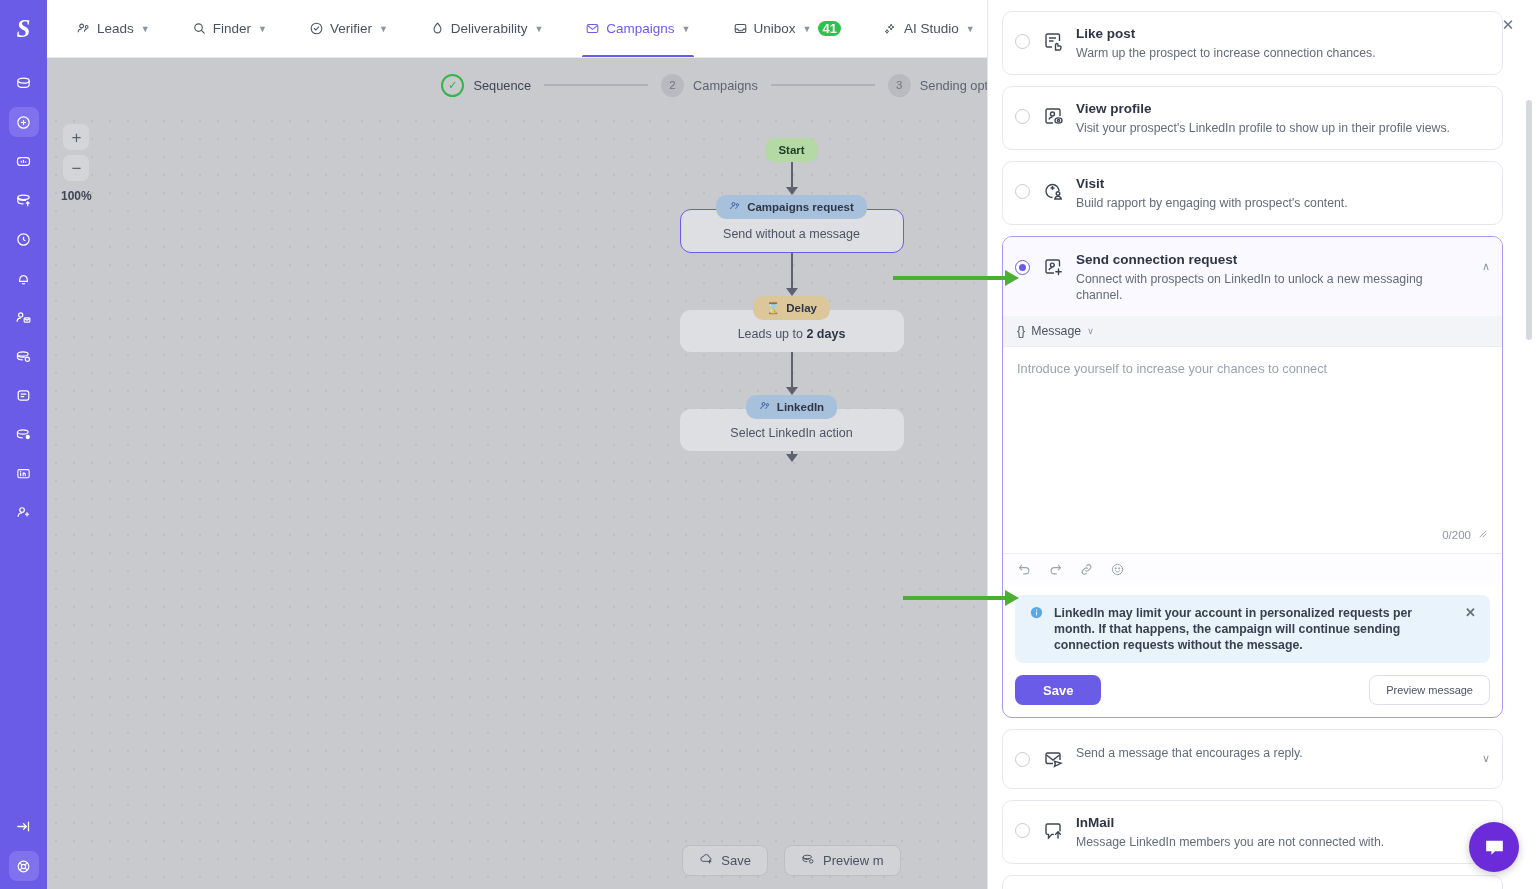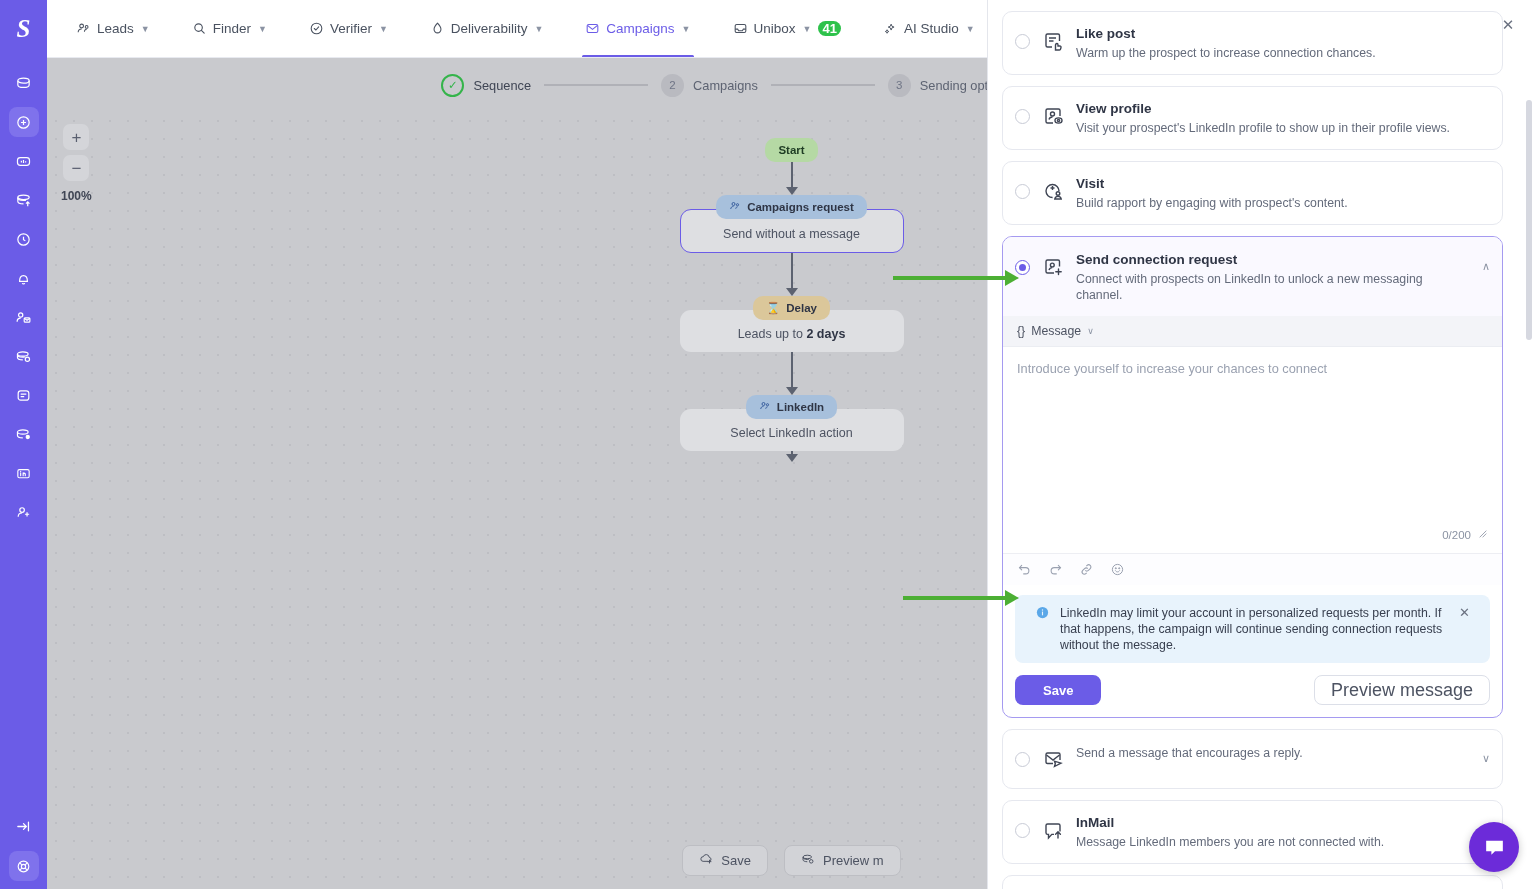--- a/index.html
+++ b/index.html
@@ -186,33 +186,33 @@
     font-size: 11.5px; color: #8b93a3; display: flex; align-items: center; gap: 7px;
   }
   .etools {
     display: flex; align-items: center; gap: 16px;
     padding: 8px 14px; border-top: 1px solid #edeef3; color: #9aa1b0;
     background:#fdfdff;
   }
   .etools span { cursor: pointer; display:flex; }
   .infobox {
     margin: 10px 12px 0; background: #e8f3fc; border-radius: 8px;
-    display: flex; gap: 10px; padding: 10px 20px;
-    font-size: 12.3px; color: #394050; line-height: 16px;
+    display: flex; gap: 10px; padding: 10px 14px;
+    font-size: 12.3px; color: #394050; line-height: 16px; font-weight: bold;
   }
   .infobox .ix { margin-left: auto; color: #6a7180; cursor: pointer; font-size: 13px; flex:0 0 auto;}
   .actions { display: flex; align-items: center; padding: 12px; }
   .btn-primary {
     background: #6b5ce7; color: #fff; border: none; border-radius: 8px;
     height: 30px; padding: 0 28px; font-size: 13px; cursor: pointer;
     font-weight: bold; font-family: "Liberation Sans", sans-serif;
   }
   .btn-ghost {
     margin-left: auto; background: #fff; border: 1px solid #dcdfe8;
-    border-radius: 8px; height: 30px; padding: 0 16px; font-size: 18px;
+    border-radius: 8px; height: 30px; padding: 0 16px; font-size: 11px;
     color: #4d5362; cursor: pointer; font-family: "Liberation Sans", sans-serif;
   }
 
   .pscroll {
     position: absolute; right: 4px; top: 100px; width: 6px; height: 240px;
     background: #d6d8e0; border-radius: 3px; cursor: pointer;
   }
 
   
   .ganno { position: absolute; height: 4px; background: #4caf34; z-index: 50; }

